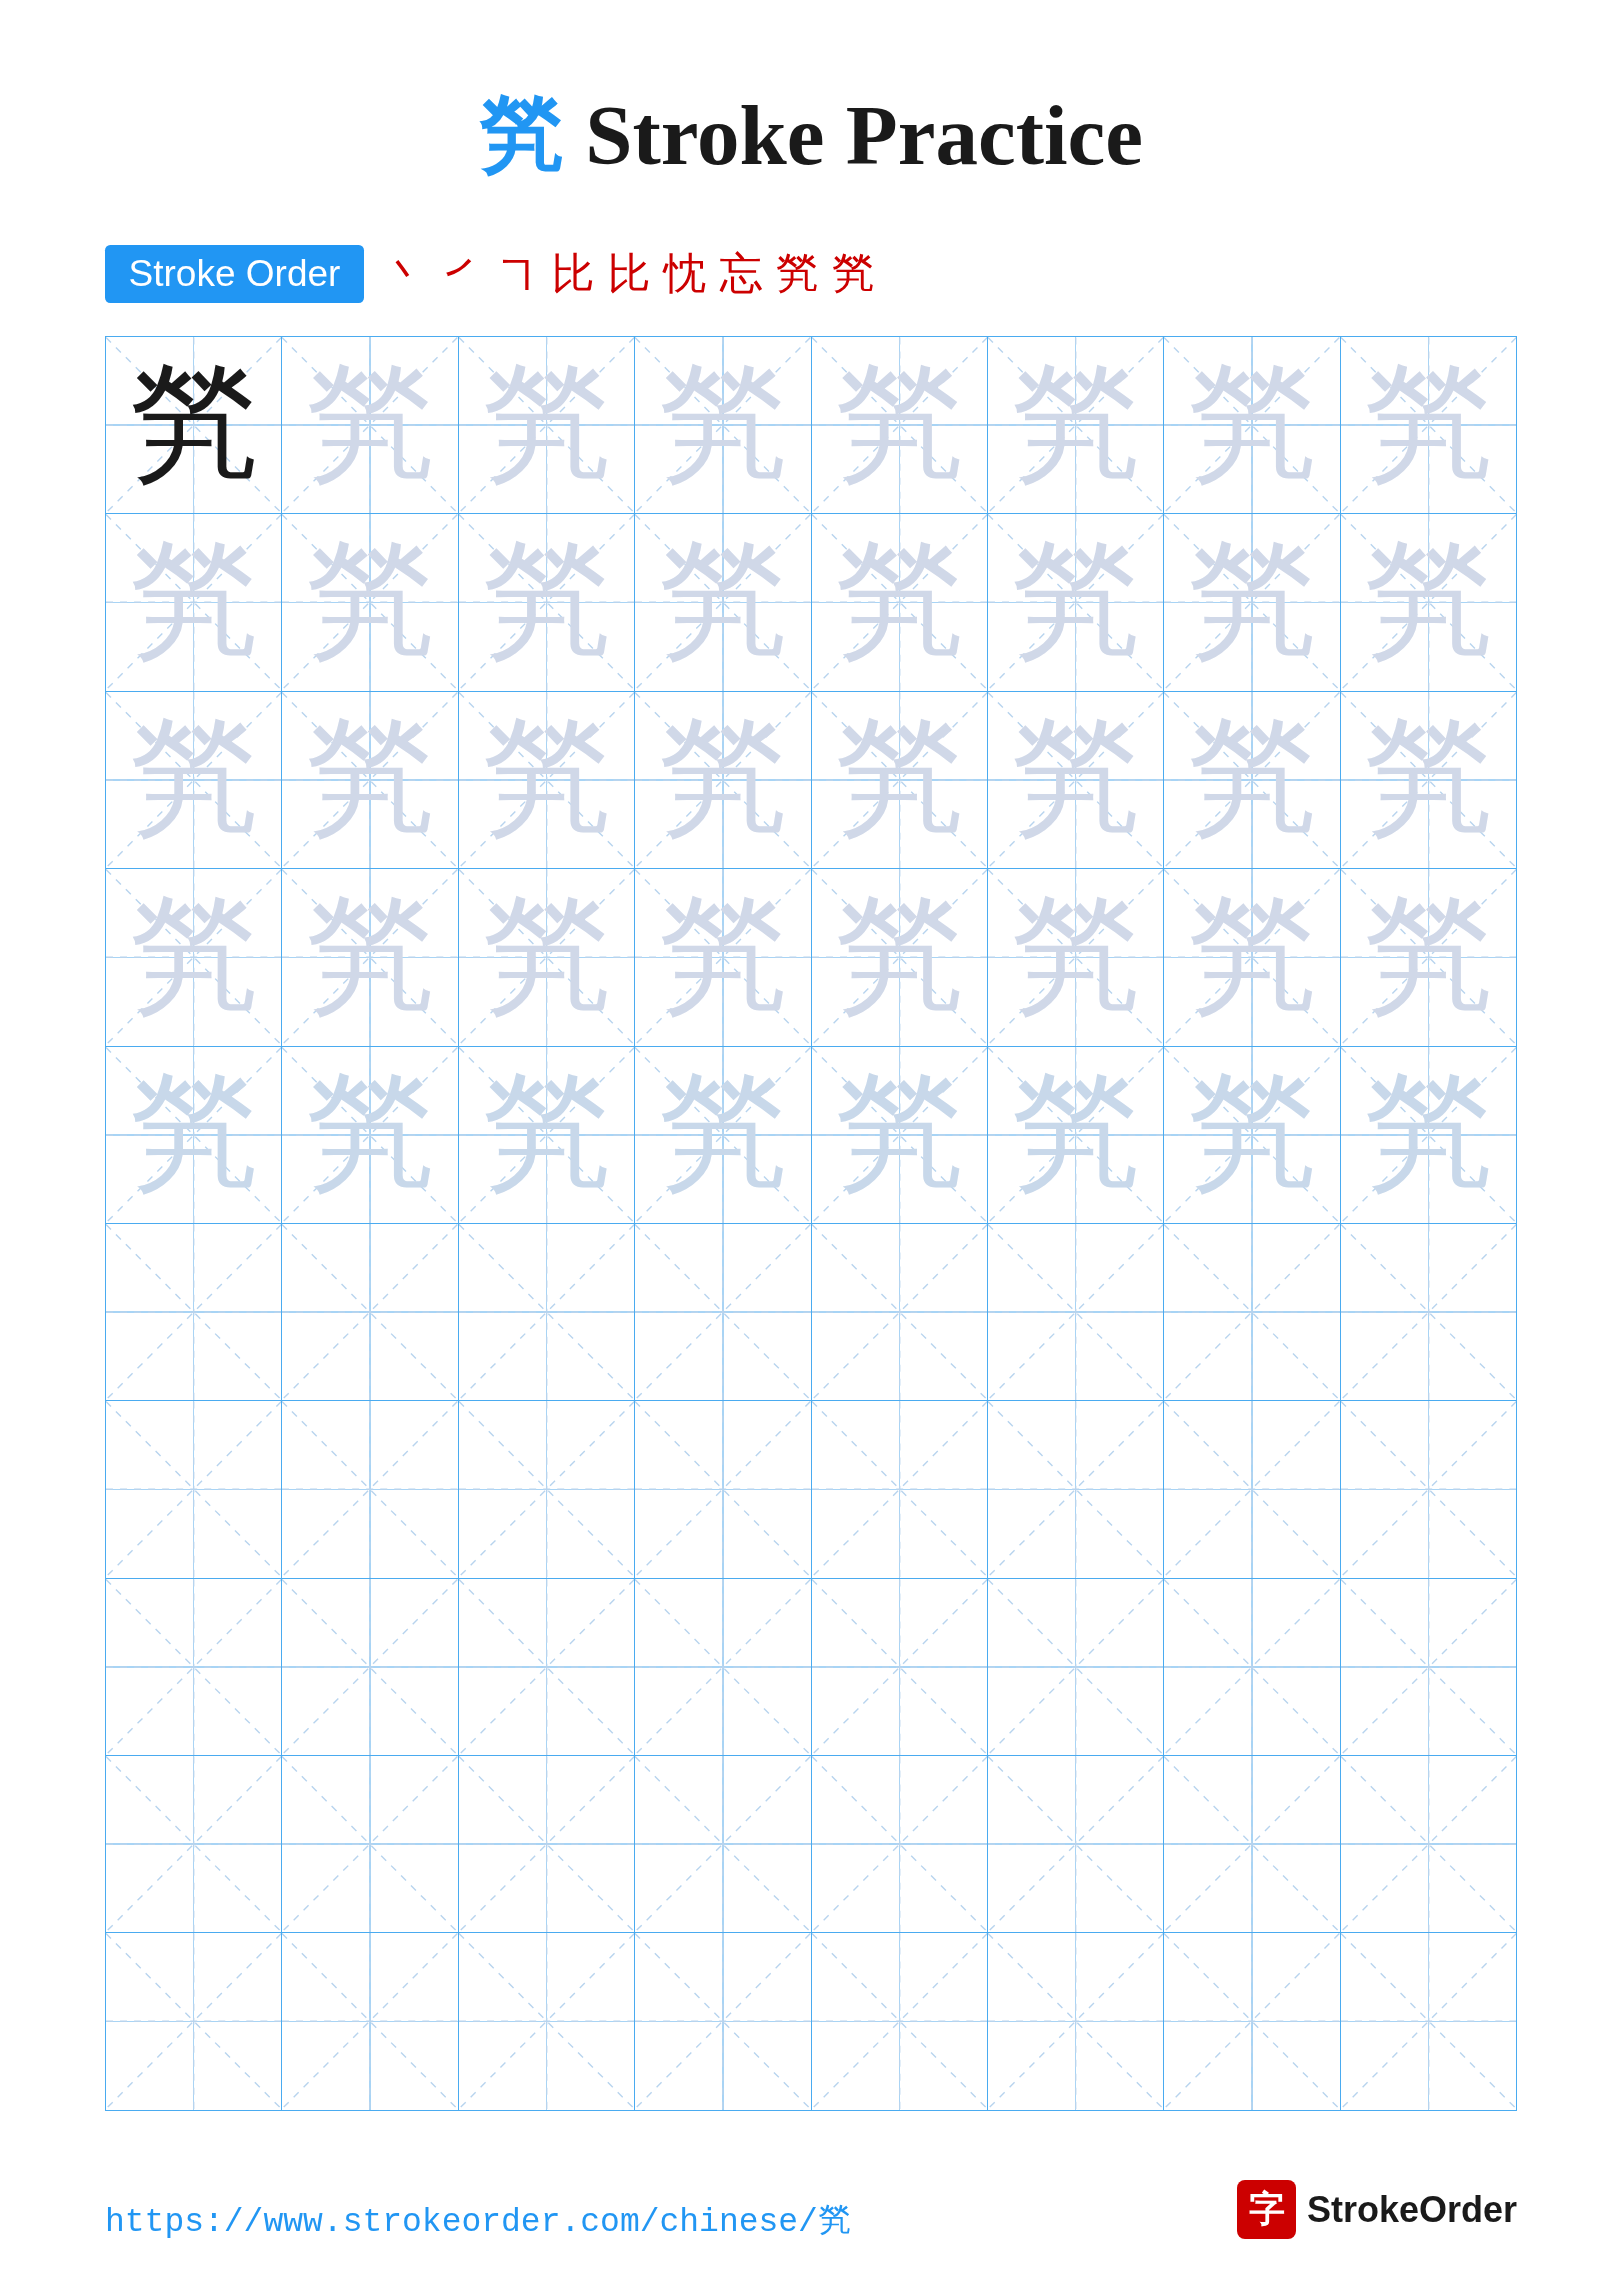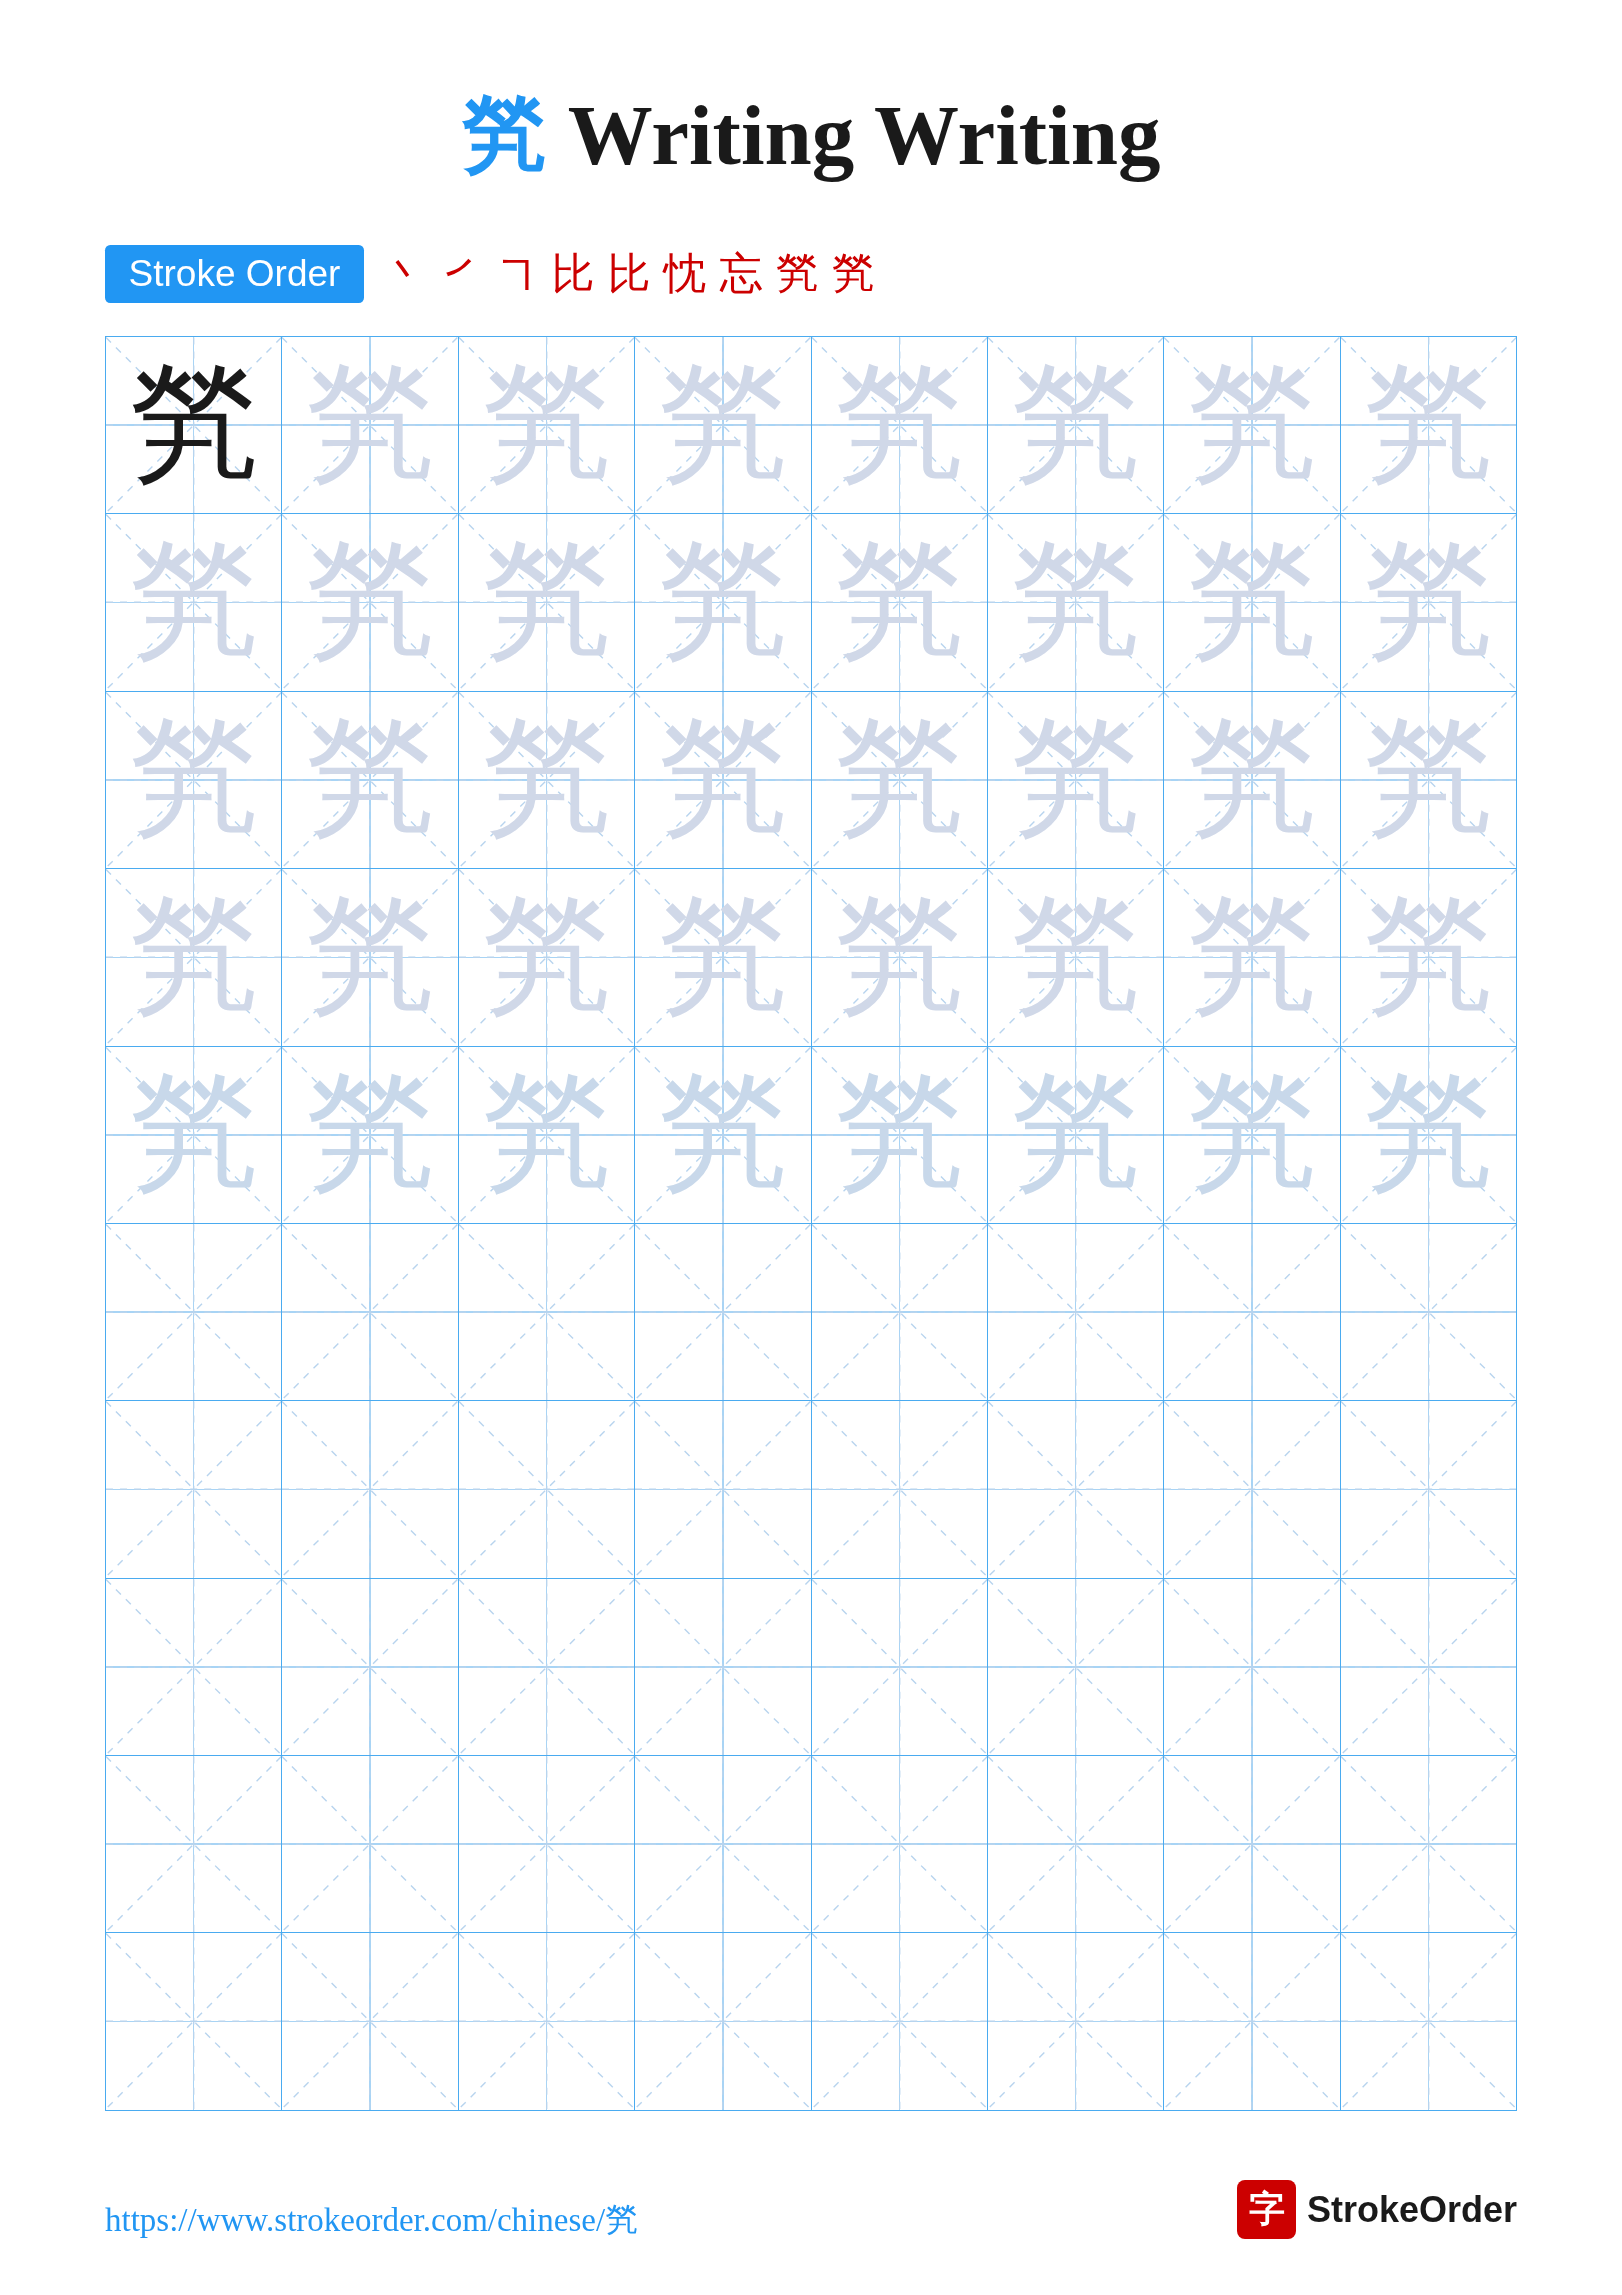--- a/index.html
+++ b/index.html
@@ -143,21 +143,21 @@
       bottom: 52px;
       left: 105px;
       right: 105px;
       display: flex;
       align-items: center;
       justify-content: space-between;
     }
 
     .footer-url {
       color: #2196F3;
-      font-family: Liberation Serif, serif;
+      font-family: Liberation Mono, monospace;
       font-size: 33px;
       margin-top: 22px;
     }
 
     .footer-brand {
       display: flex;
       align-items: center;
       gap: 10.5px;
       font-family: sans-serif;
       font-size: 36px;
@@ -178,21 +178,21 @@
       font-weight: bold;
     }
   </style>
 </head>
 <body>
 
 <div class="page-content">
 
   <div class="title">
     <span class="title-char">㷀</span>
-    <span> Writing Writing</span>
+    <span> Stroke Practice</span>
   </div>
 
   <div class="stroke-order-row">
     <div class="stroke-order-badge">Stroke Order</div>
     <div class="stroke-seq">
       <span>丶</span>
       <span>㇒</span>
       <span>㇕</span>
       <span>比</span>
       <span>比</span>

